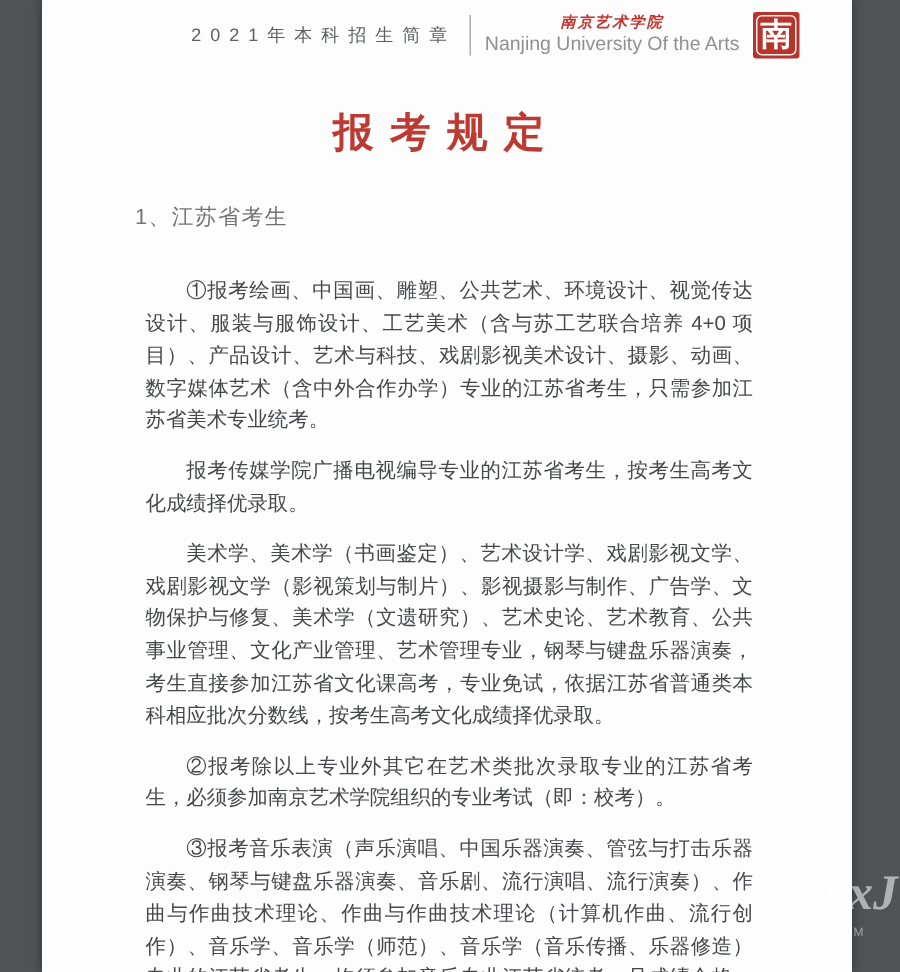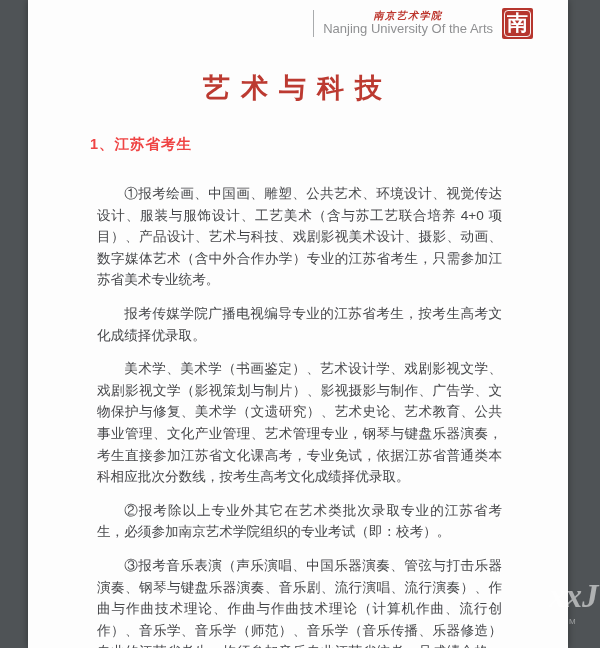--- a/index.html
+++ b/index.html
@@ -38,21 +38,21 @@
     color:#fff;font-size:21px;font-weight:bold;font-family:"Liberation Serif",serif;
   }
   
   .page-title{
     position:absolute;top:70px;left:0;width:100%;text-align:center;
     color:#bc3a31;font-size:27px;font-weight:bold;letter-spacing:11px;
     font-family:"Liberation Serif",serif;
   }
   .section-heading{
     position:absolute;top:135px;left:62px;
-    color:#ef4444;font-size:14.5px;font-weight:bold;letter-spacing:1px;
+    color:#737373;font-size:14.5px;font-weight:normal;letter-spacing:1px;
   }
   .body-text{
     position:absolute;top:171px;left:57px;width:429px;
     font-size:13.6px;line-height:21.6px;color:#46474a;
     text-align:justify;text-justify:inter-ideograph;
   }
   .body-text p{margin:12px;text-indent:2em;}
   
   .watermark{
     position:absolute;left:549px;top:580px;width:60px;
@@ -66,31 +66,32 @@
     display:block;font-size:8px;letter-spacing:4px;margin-top:5px;
     color:rgba(255,255,255,.45);font-family:"Liberation Sans",sans-serif;
   }
 </style>
 </head>
 <body>
 
 <div class="page">
 
   <div class="doc-header">
+    <span class="brochure-title">2021年本科招生简章</span>
     <span class="v-divider"></span>
     <span class="logo-block">
       <span class="logo-cn">南京艺术学院</span>
       <span class="logo-en">Nanjing University Of the Arts</span>
     </span>
     <span class="seal">
       <span class="seal-inner">南</span>
     </span>
   </div>
 
-  <div class="page-title">艺术与科技</div>
+  <div class="page-title">报考规定</div>
 
   <div class="section-heading">1、江苏省考生</div>
 
   <div class="body-text">
     <p>①报考绘画、中国画、雕塑、公共艺术、环境设计、视觉传达设计、服装与服饰设计、工艺美术（含与苏工艺联合培养 4+0 项目）、产品设计、艺术与科技、戏剧影视美术设计、摄影、动画、数字媒体艺术（含中外合作办学）专业的江苏省考生，只需参加江苏省美术专业统考。</p>
     <p>报考传媒学院广播电视编导专业的江苏省考生，按考生高考文化成绩择优录取。</p>
     <p>美术学、美术学（书画鉴定）、艺术设计学、戏剧影视文学、戏剧影视文学（影视策划与制片）、影视摄影与制作、广告学、文物保护与修复、美术学（文遗研究）、艺术史论、艺术教育、公共事业管理、文化产业管理、艺术管理专业，钢琴与键盘乐器演奏，考生直接参加江苏省文化课高考，专业免试，依据江苏省普通类本科相应批次分数线，按考生高考文化成绩择优录取。</p>
     <p>②报考除以上专业外其它在艺术类批次录取专业的江苏省考生，必须参加南京艺术学院组织的专业考试（即：校考）。</p>
     <p>③报考音乐表演（声乐演唱、中国乐器演奏、管弦与打击乐器演奏、钢琴与键盘乐器演奏、音乐剧、流行演唱、流行演奏）、作曲与作曲技术理论、作曲与作曲技术理论（计算机作曲、流行创作）、音乐学、音乐学（师范）、音乐学（音乐传播、乐器修造）专业的江苏省考生，均须参加音乐专业江苏省统考，且成绩合格，否则，上述专业校考成绩无效。</p>
 

